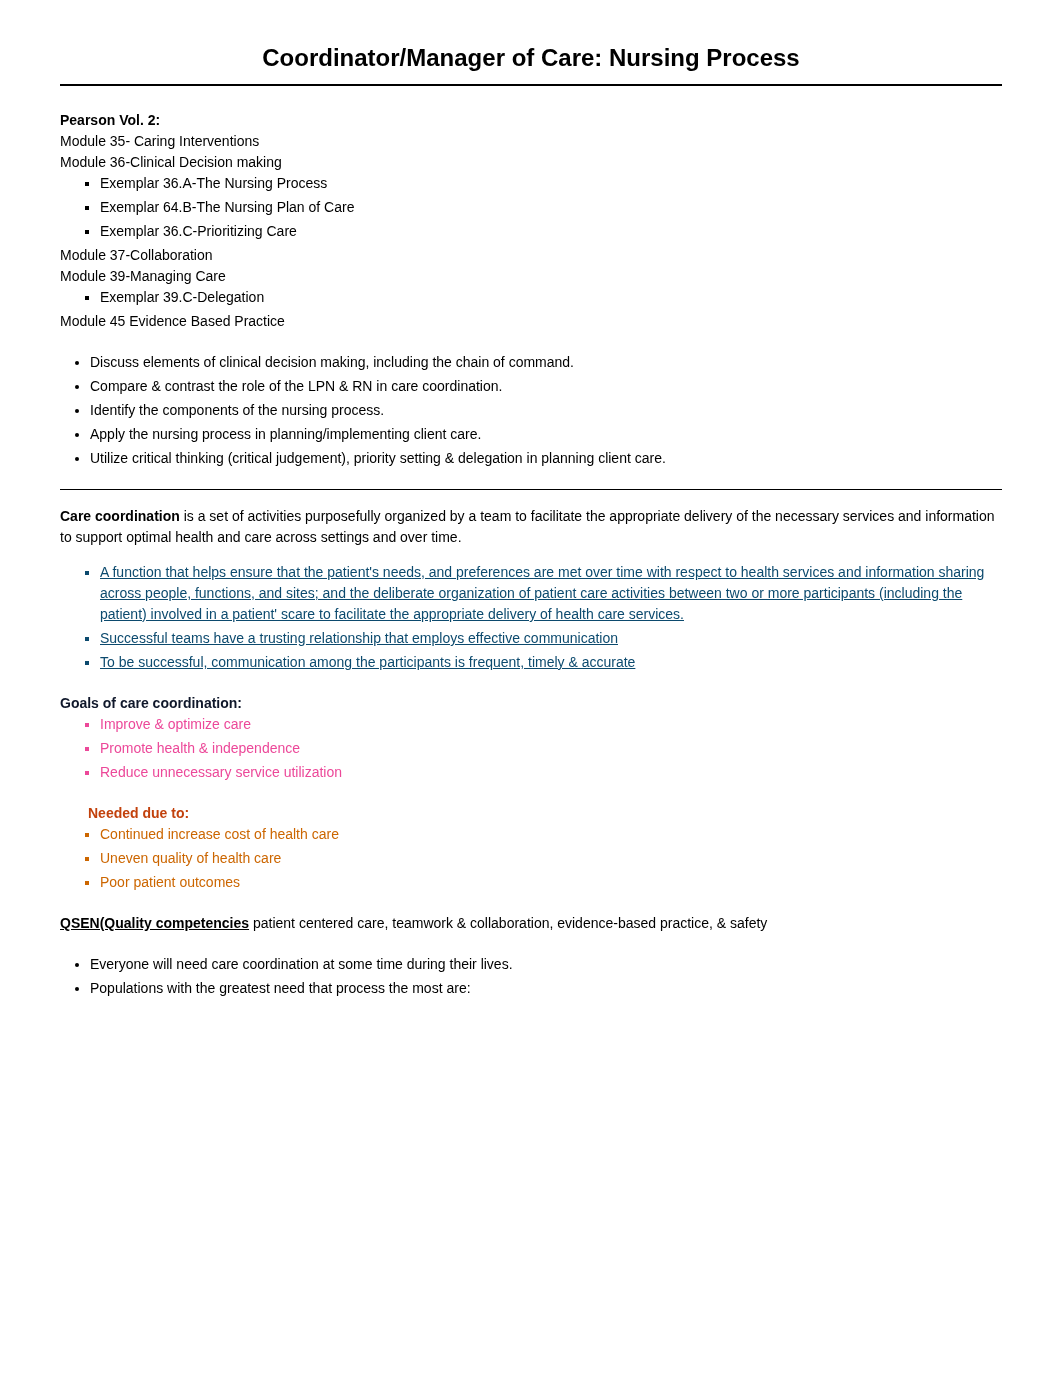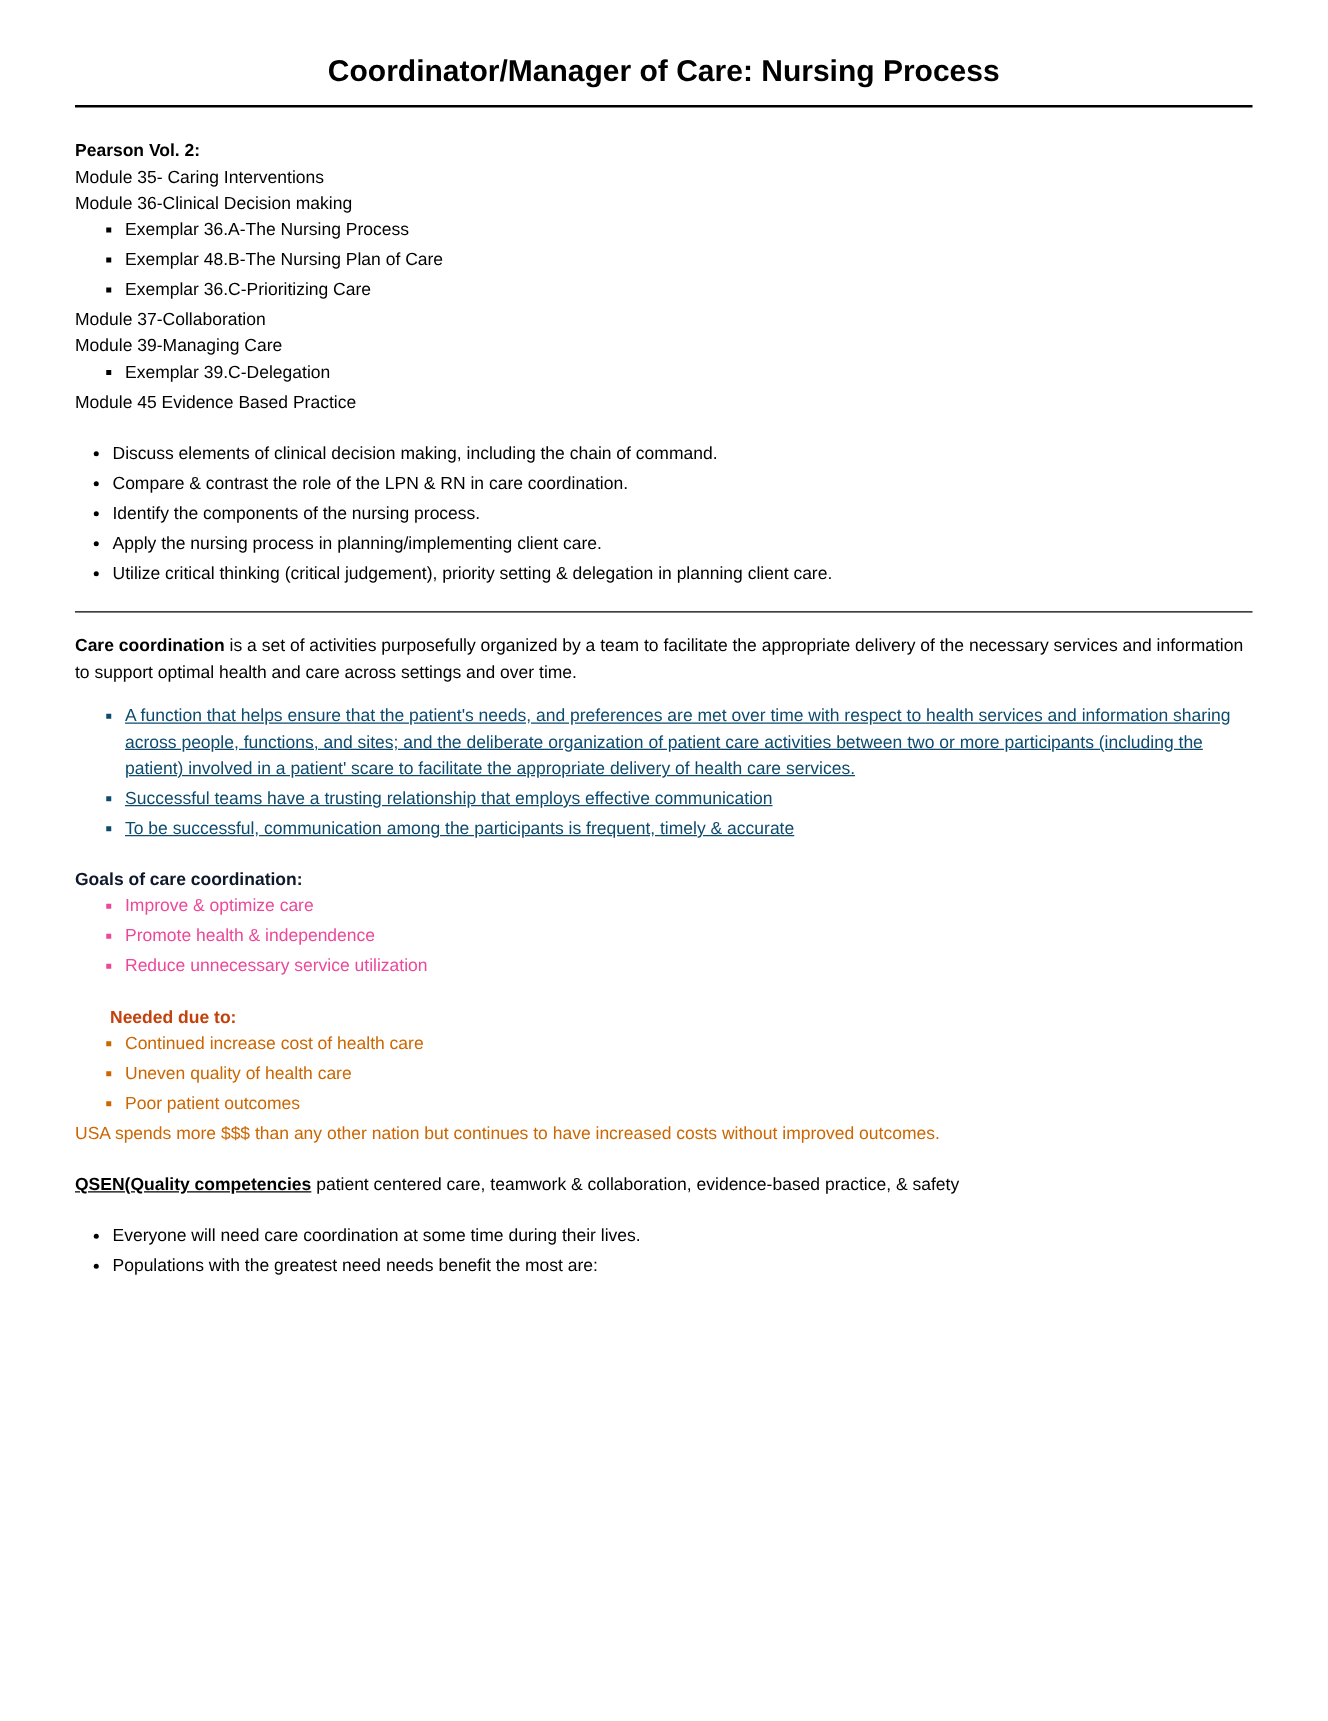--- a/index.html
+++ b/index.html
@@ -98,21 +98,21 @@
 <body>
 
 <h1 class="page-title">Coordinator/Manager of Care: Nursing Process</h1>
 
 <div class="section">
   <span class="bold">Pearson Vol. 2:</span><br>
   <span>Module 35- Caring Interventions</span><br>
   <span>Module 36-Clinical Decision making</span>
   <ul class="square">
     <li>Exemplar 36.A-The Nursing Process</li>
-    <li>Exemplar 48.B-The Nursing Plan of Care</li>
+    <li>Exemplar 64.B-The Nursing Plan of Care</li>
     <li>Exemplar 36.C-Prioritizing Care</li>
   </ul>
   <span>Module 37-Collaboration</span><br>
   <span>Module 39-Managing Care</span>
   <ul class="square">
     <li>Exemplar 39.C-Delegation</li>
   </ul>
   <span>Module 45 Evidence Based Practice</span>
 </div>
 
@@ -151,27 +151,26 @@
   </ul>
 </div>
 
 <div class="section">
   <p class="needed-header">Needed due to:</p>
   <ul class="square" style="color:#cc6600;">
     <li>Continued increase cost of health care</li>
     <li>Uneven quality of health care</li>
     <li>Poor patient outcomes</li>
   </ul>
-  <p class="usa-text">USA spends more $$$ than any other nation but continues to have increased costs without improved outcomes.</p>
 </div>
 
 <div class="section qsen-section">
   <p>
     <span class="bold underline">QSEN(Quality competencies</span><span> patient centered care, teamwork &amp; collaboration, evidence-based practice, &amp; safety</span>
   </p>
 </div>
 
 <div class="section">
   <ul class="disc">
     <li>Everyone will need care coordination at some time during their lives.</li>
-    <li>Populations with the greatest need needs benefit the most are:</li>
+    <li>Populations with the greatest need that process the most are:</li>
   </ul>
 </div>
 
 </body></html>

